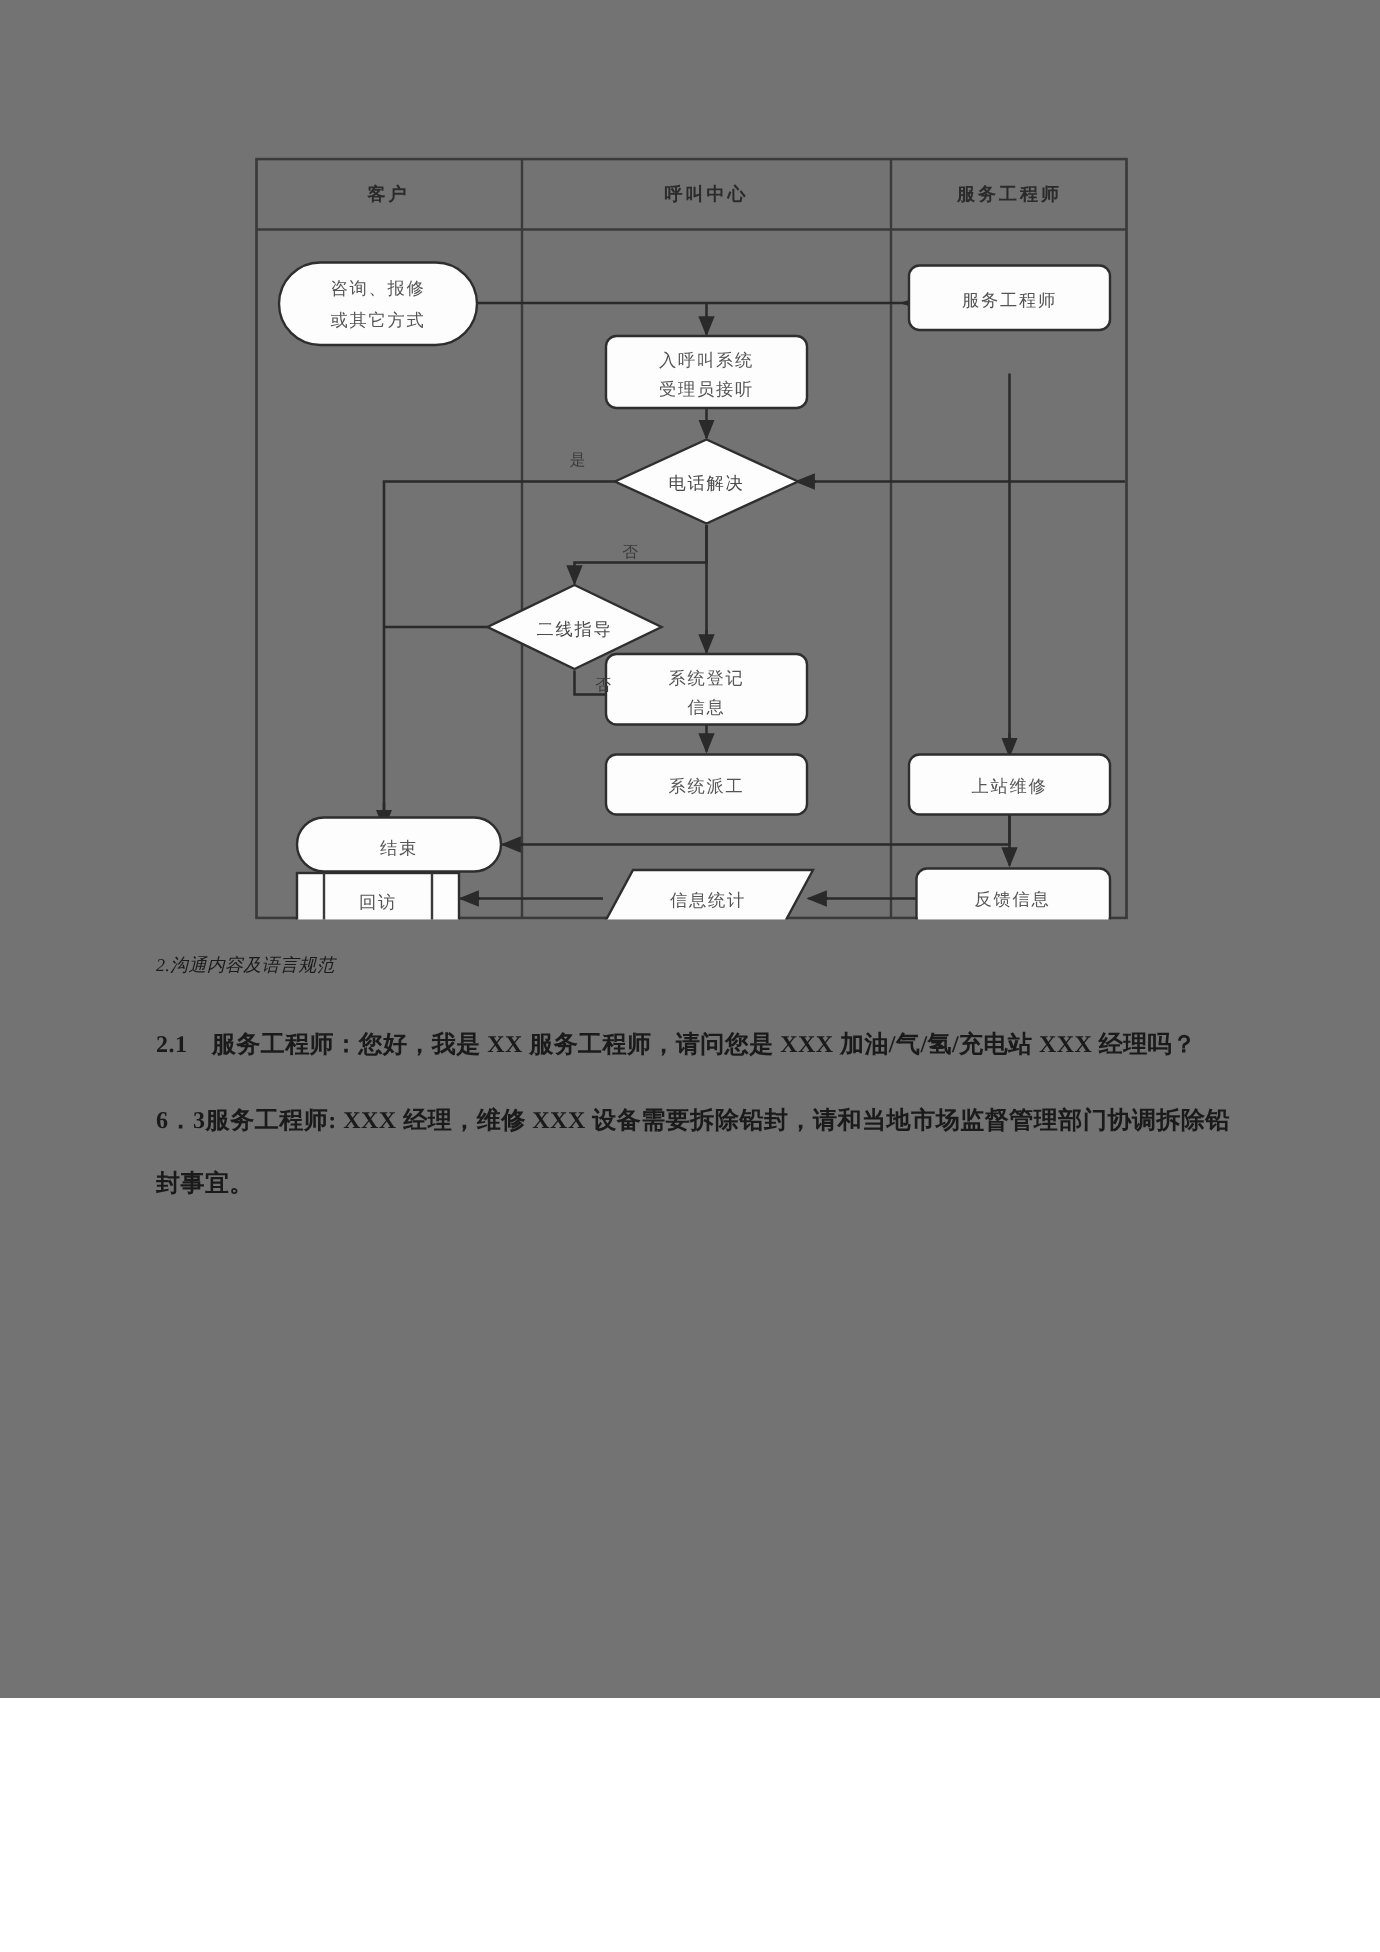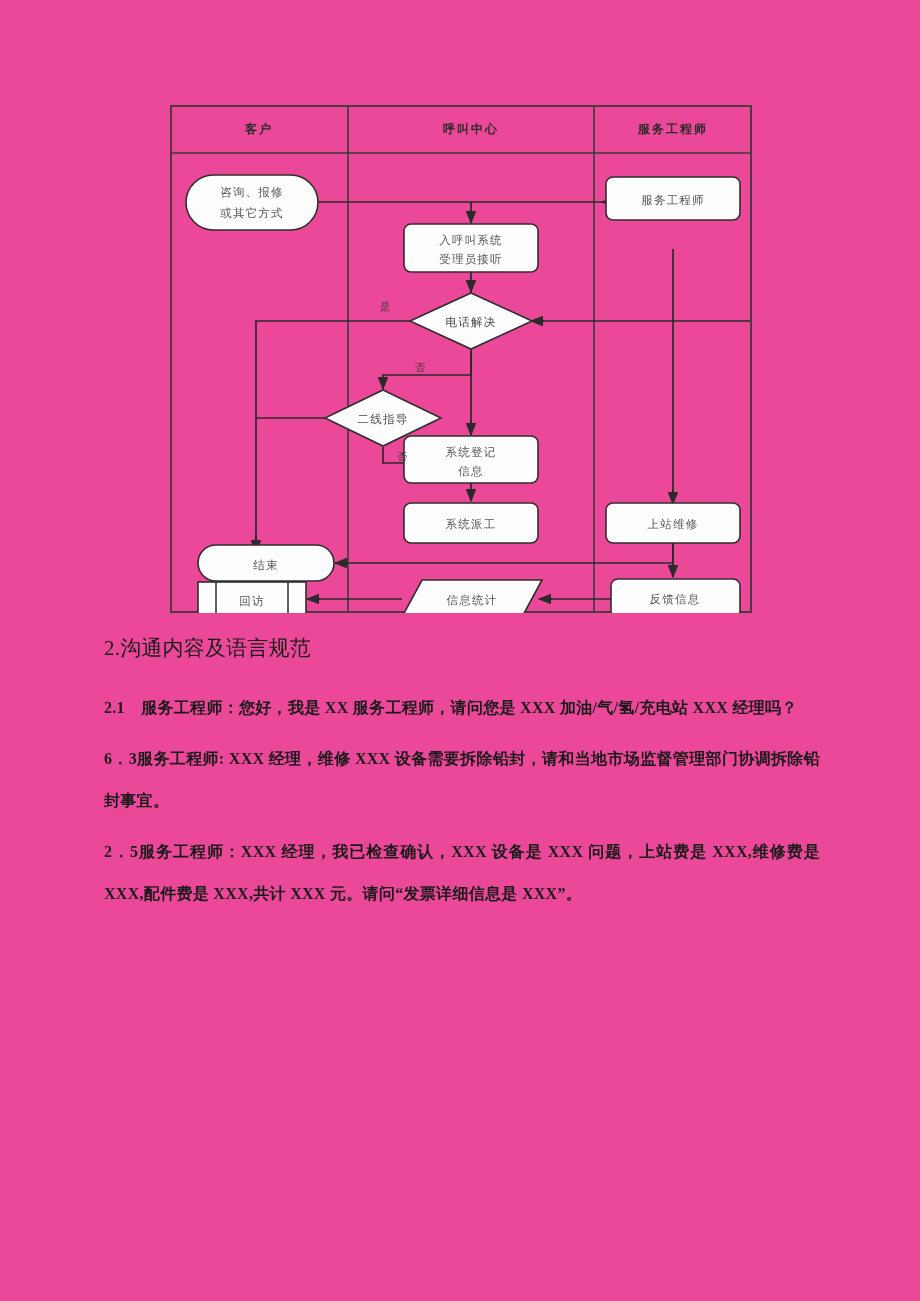--- a/index.html
+++ b/index.html
@@ -8,22 +8,22 @@
     padding: 0;
     background: #ffffff;
   }
   body {
     font-family: "Liberation Serif", "DejaVu Serif", serif;
     color: #1a1a1a;
   }
   .page {
     position: relative;
     width: 920px;
-    height: 1301px;
-    background: #ec4899;
+    height: 1132px;
+    background: #737373;
     overflow: hidden;
   }
 
   
   .flow-wrap {
     position: absolute;
     left: 170px;
     top: 105px;
     width: 582px;
     height: 508px;
@@ -76,24 +76,25 @@
   }
 
   
   .doc-body {
     position: absolute;
     left: 104px;
     top: 636px;
     width: 716px;
   }
   .heading {
-    font-size: 21px;
+    font-size: 12px;
     line-height: 1.2;
     margin: 0 0 26px 0;
     letter-spacing: 0.2px;
+    font-style: italic;
   }
   .para {
     font-size: 16px;
     line-height: 42px;
     margin: 0 0 9px 0;
     letter-spacing: 0.3px;
     text-align: justify;
     text-justify: inter-ideograph;
     font-weight: bold;
   }
@@ -235,16 +236,15 @@
       <text class="edge-label" x="215" y="205" text-anchor="middle">是</text>
       <text class="edge-label" x="250" y="266" text-anchor="middle">否</text>
       <text class="edge-label" x="232" y="355" text-anchor="middle">否</text>
     </svg>
   </div>
 
   <div class="doc-body">
     <p class="heading">2.沟通内容及语言规范</p>
     <p class="para">2.1 服务工程师：您好，我是 XX 服务工程师，请问您是 XXX 加油/气/氢/充电站 XXX 经理吗？</p>
     <p class="para">6．3服务工程师: XXX 经理，维修 XXX 设备需要拆除铅封，请和当地市场监督管理部门协调拆除铅封事宜。</p>
-    <p class="para">2．5服务工程师：XXX 经理，我已检查确认，XXX 设备是 XXX 问题，上站费是 XXX,维修费是 XXX,配件费是 XXX,共计 XXX 元。请问“发票详细信息是 XXX”。</p>
   </div>
 
 </div>
 
 </body></html>

